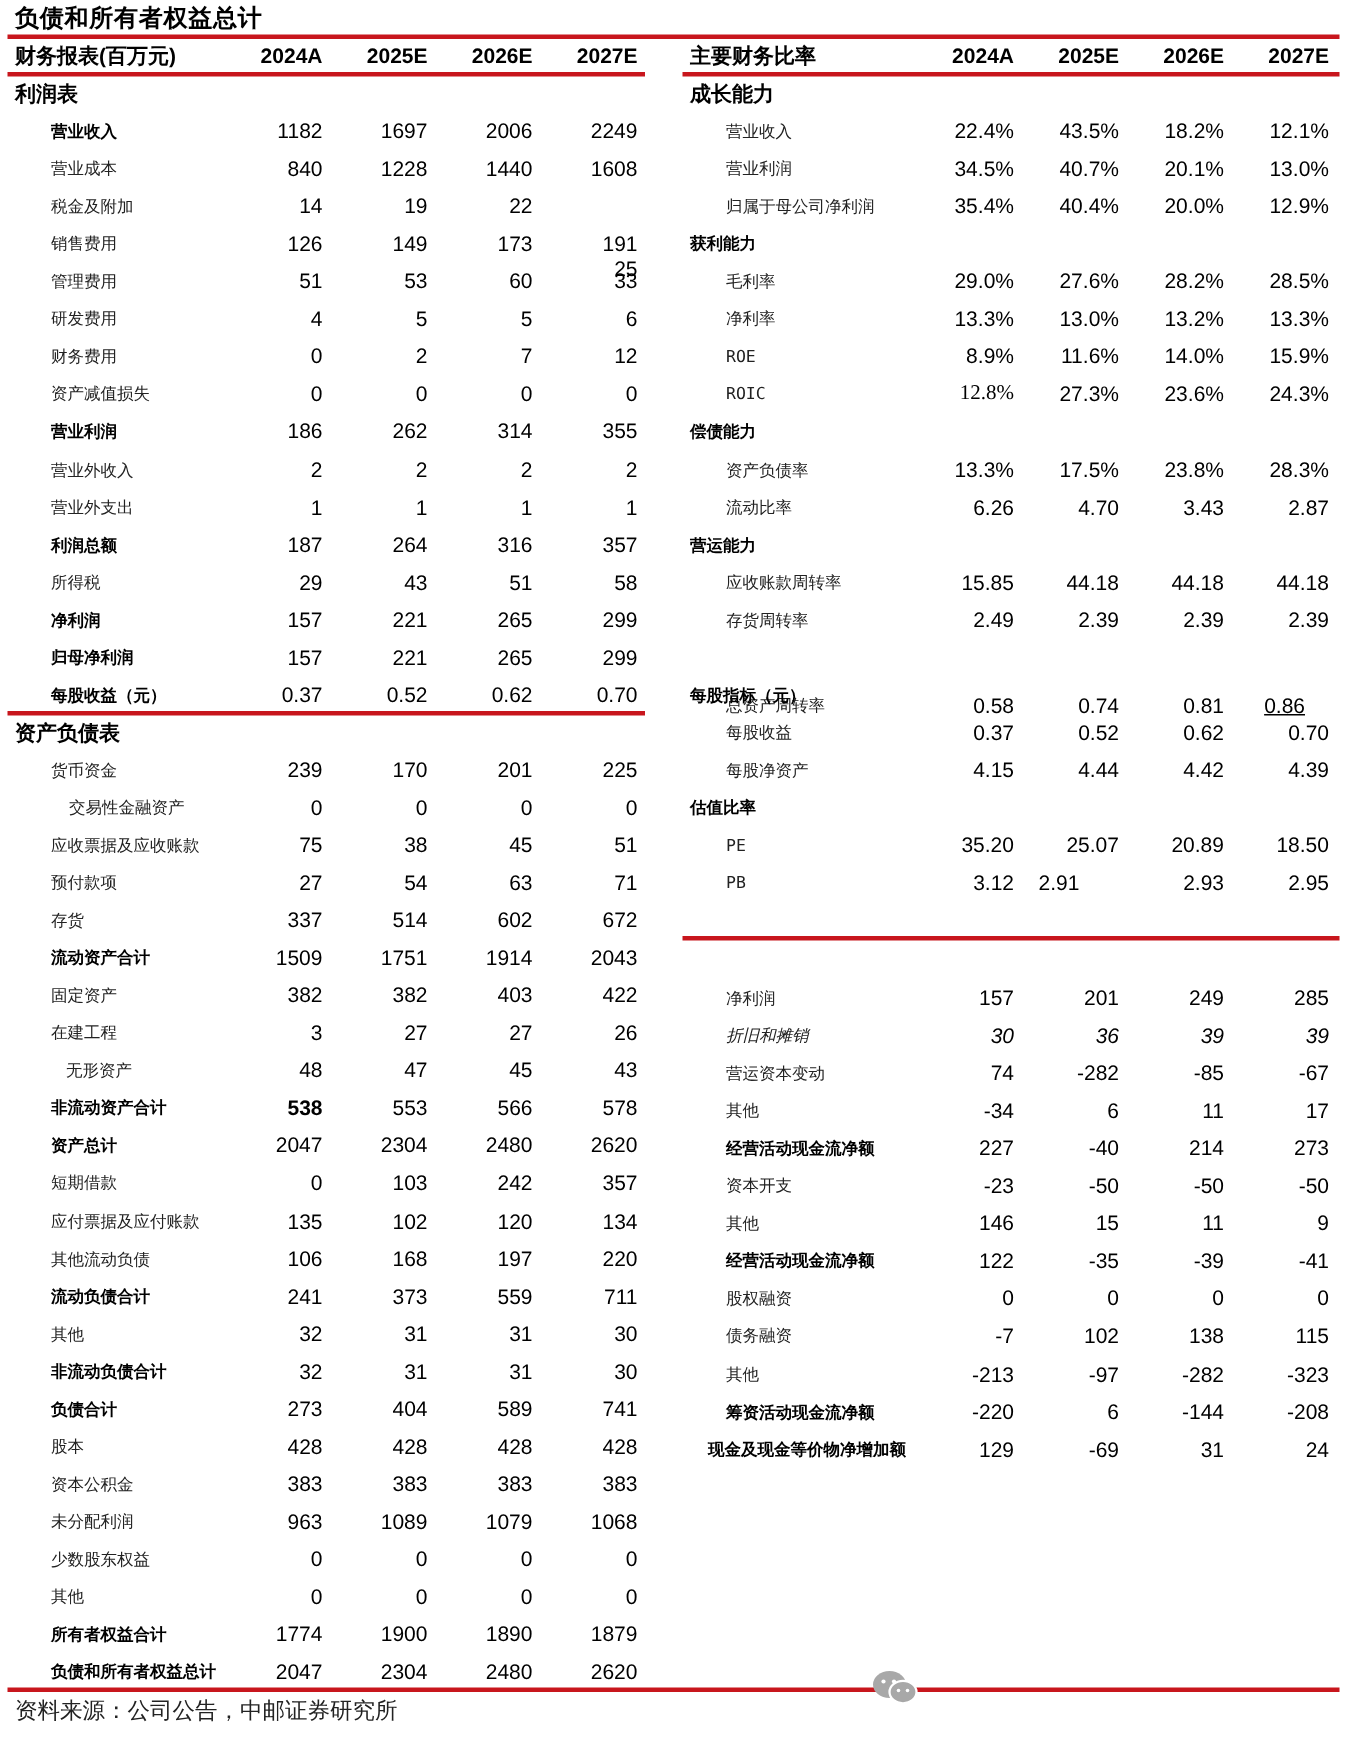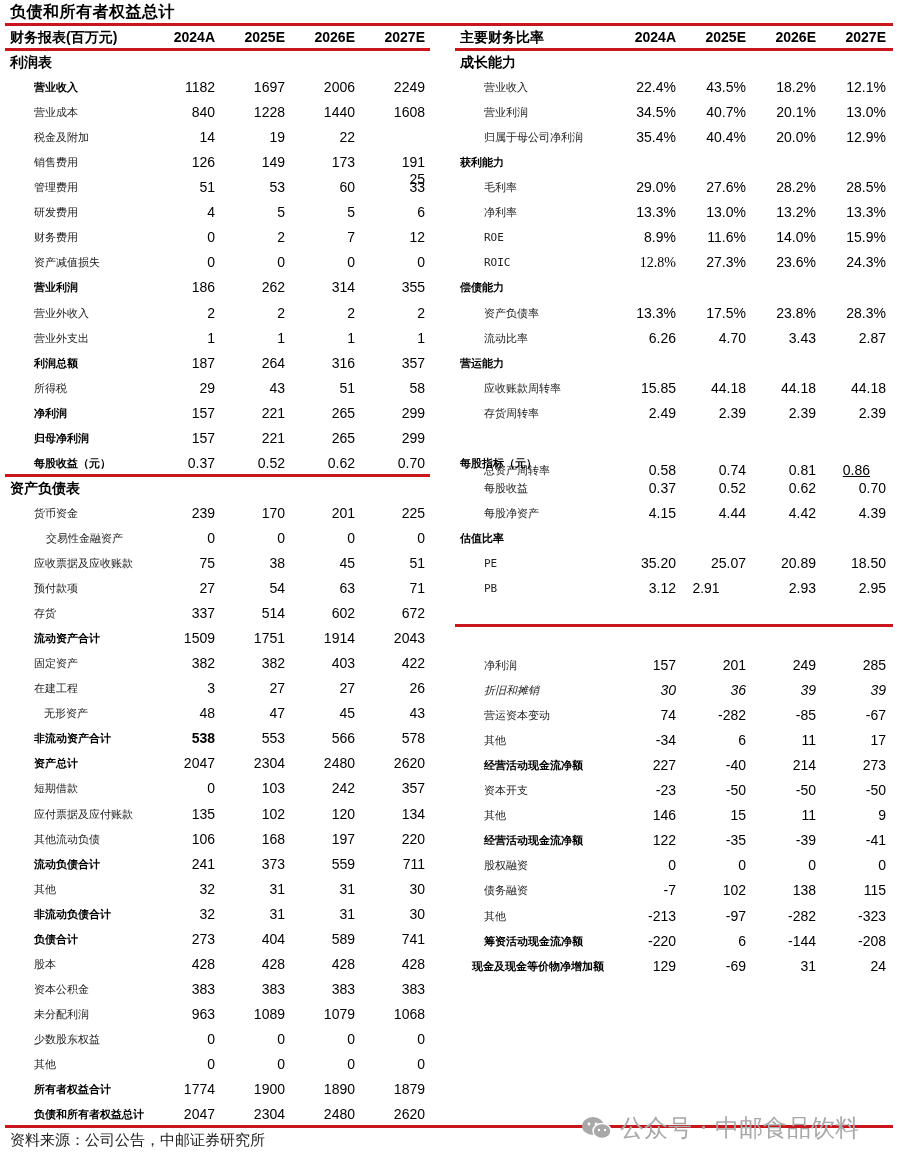--- a/index.html
+++ b/index.html
@@ -579,14 +579,13 @@
   <span class="wm-icon">
     <svg width="34" height="26" viewBox="0 0 34 26">
       <ellipse cx="13" cy="11" rx="11" ry="9" fill="#a8a8a8"></ellipse>
       <ellipse cx="22" cy="16" rx="9" ry="7.5" fill="#a8a8a8" stroke="#fff" stroke-width="1.5"></ellipse>
       <circle cx="9" cy="9" r="1.4" fill="#fff"></circle>
         <circle cx="16" cy="9" r="1.4" fill="#fff"></circle>
       <circle cx="19" cy="15" r="1.2" fill="#fff"></circle>
         <circle cx="25" cy="15" r="1.2" fill="#fff"></circle>
     </svg>
   </span>
-  <span>公众号 · 中邮食品饮料</span>
 </div>
 
 </body></html>

